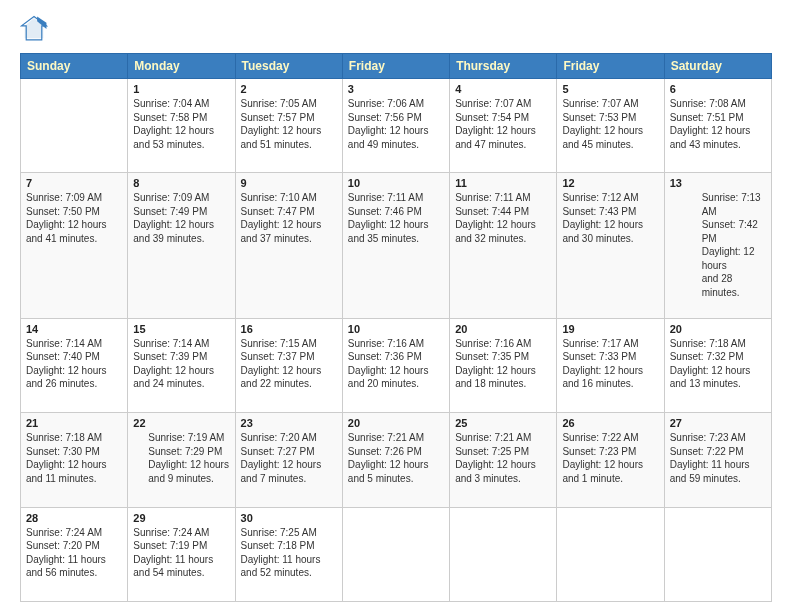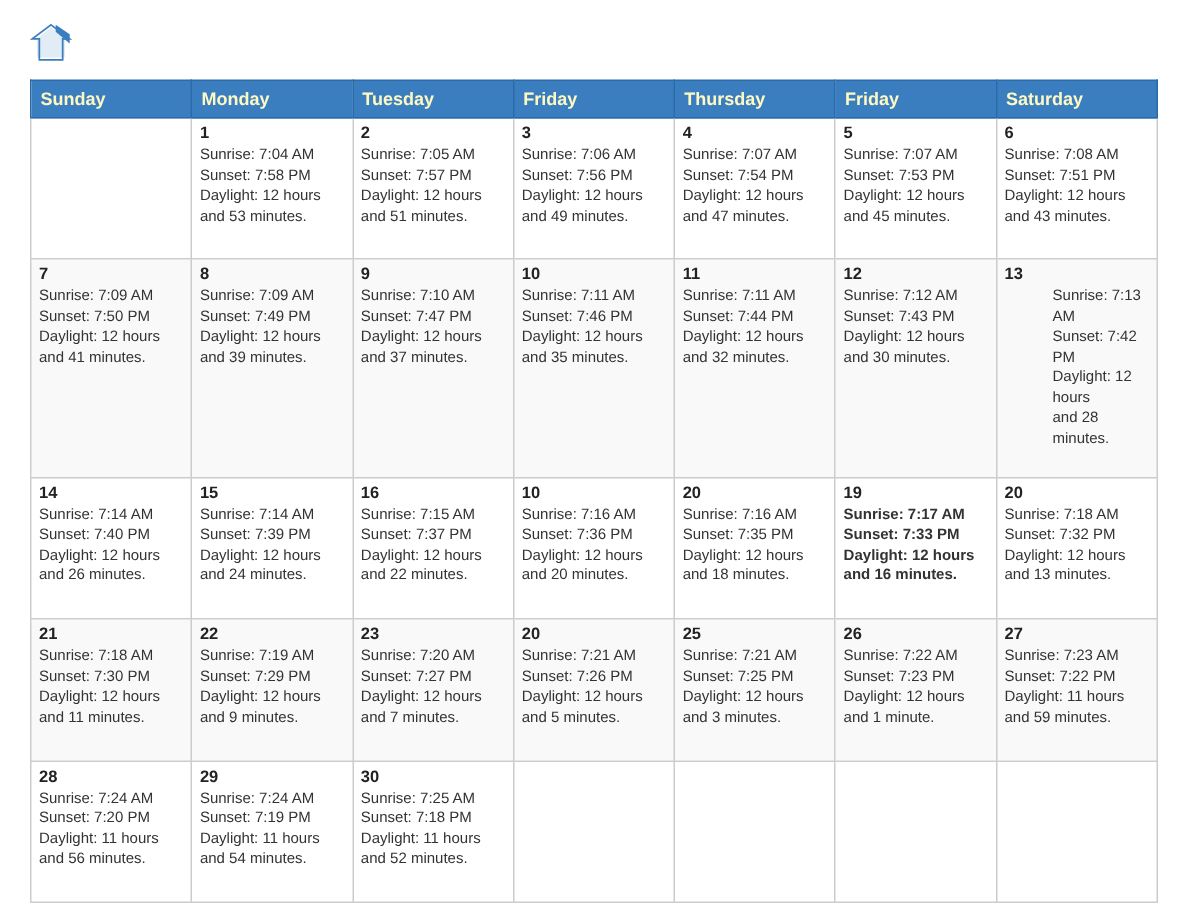--- a/index.html
+++ b/index.html
@@ -264,21 +264,21 @@
           </td>
           <td>
             <span class="day-number">20</span>
             <div class="day-info" style="white-space: pre-line;">Sunrise: 7:16 AM
 Sunset: 7:35 PM
 Daylight: 12 hours
 and 18 minutes.</div>
           </td>
           <td>
             <span class="day-number">19</span>
-            <div class="day-info" style="white-space: pre-line; font-weight: bold;">Sunrise: 7:17 AM
+            <div class="day-info" style="white-space: pre-line;">Sunrise: 7:17 AM
 Sunset: 7:33 PM
 Daylight: 12 hours
 and 16 minutes.</div>
           </td>
           <td>
             <span class="day-number">20</span>
             <div class="day-info" style="white-space: pre-line;">Sunrise: 7:18 AM
 Sunset: 7:32 PM
 Daylight: 12 hours
 and 13 minutes.</div>
@@ -287,21 +287,21 @@
         <tr class="row-shade">
           <td>
             <span class="day-number">21</span>
             <div class="day-info" style="white-space: pre-line;">Sunrise: 7:18 AM
 Sunset: 7:30 PM
 Daylight: 12 hours
 and 11 minutes.</div>
           </td>
           <td>
             <span class="day-number">22</span>
-            <div class="day-info" style="white-space: pre-line;">Sunrise: 7:19 AM
+            <div class="day-info" style="white-space: pre-line; margin-left: 15px;">Sunrise: 7:19 AM
 Sunset: 7:29 PM
 Daylight: 12 hours
 and 9 minutes.</div>
           </td>
           <td>
             <span class="day-number">23</span>
             <div class="day-info" style="white-space: pre-line;">Sunrise: 7:20 AM
 Sunset: 7:27 PM
 Daylight: 12 hours
 and 7 minutes.</div>

